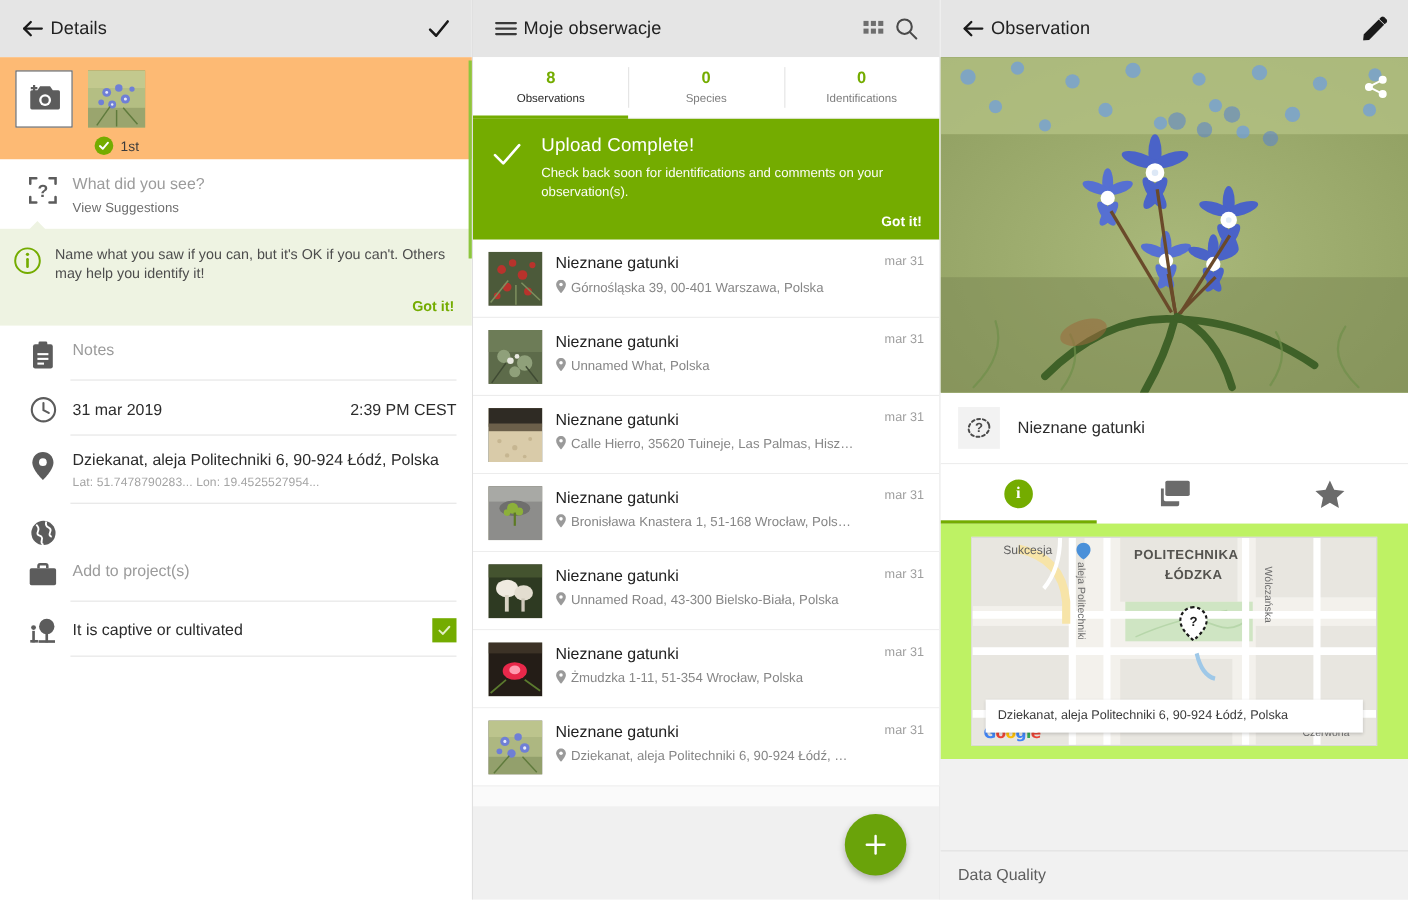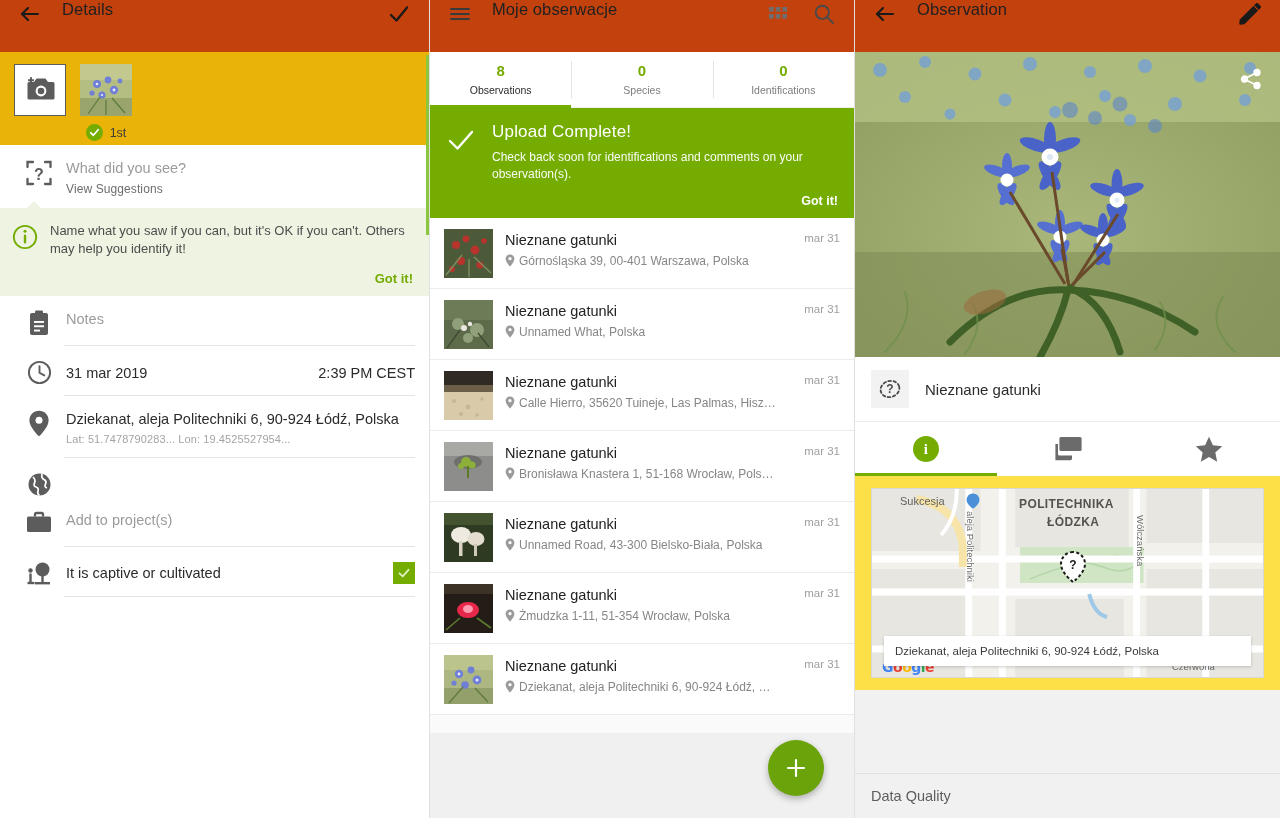--- a/index.html
+++ b/index.html
@@ -12,38 +12,38 @@
   .screen { display: flex; width: 1280px; height: 818px; }
 
   
   .panel { height: 818px; position: relative; overflow: hidden; background: #fff; }
   .panel-left   { width: 430px; border-right: 1px solid #e0e0e0; }
   .panel-mid    { width: 425px; border-right: 1px solid #e0e0e0; background: #fafafa; }
   .panel-right  { width: 425px; background: #f1f1f1; }
 
   
   .appbar {
-    height: 52px; display: flex; align-items: flex-start;
-    background: #c2410c; padding: 0 16px; gap: 18px;
+    height: 52px; display: flex; align-items: center;
+    background: #e5e5e5; padding: 0 16px; gap: 2px;
   }
   .appbar-title {
     font-size: 16.5px; color: #212121; font-weight: 500;
     letter-spacing: .1px;
   }
   .appbar .spacer { flex: 1; }
   .icon-btn {
     width: 28px; height: 28px; display: flex;
     align-items: center; justify-content: center;
     color: #212121; flex: none;
   }
   .icon-btn svg { display: block; }
 
   
   .photo-strip {
-    background: #eab308; padding: 12px 14px 24px 14px;
+    background: #fdba74; padding: 12px 14px 24px 14px;
     display: flex; align-items: flex-start; gap: 14px;
     height: 93px;
   }
   .add-photo {
     width: 52px; height: 52px; border: 1.5px solid #5c5c5c;
     background: #fff; display: flex; align-items: center; justify-content: center;
   }
   .photo-thumb-wrap { display: flex; flex-direction: column; align-items: center; }
   .photo-thumb {
     width: 52px; height: 52px; overflow: hidden; position: relative;
@@ -186,21 +186,21 @@
     content: ""; position: absolute; left: 0; right: 0; bottom: 0;
     height: 3px; background: #74ac00;
   }
   .tab-info-circle {
     width: 26px; height: 26px; border-radius: 50%; background: #74ac00;
     display: flex; align-items: center; justify-content: center;
     color: #fff; font-size: 15px; font-weight: bold;
     font-family: "Liberation Serif", serif;
   }
 
-  .map-wrap { padding: 12px 16px; background: #fde047; }
+  .map-wrap { padding: 12px 28px; background: #bef264; }
   .map {
     position: relative; height: 190px; background: #f2efe9;
     border: 1px solid #d8d8d8; overflow: hidden;
   }
   .map-label {
     position: absolute; font-size: 9.5px; color: #6d6d6d;
     white-space: nowrap;
   }
   .map-label.big { font-size: 12px; font-weight: bold; color: #54534f; letter-spacing: .4px; }
   .map-addr {

